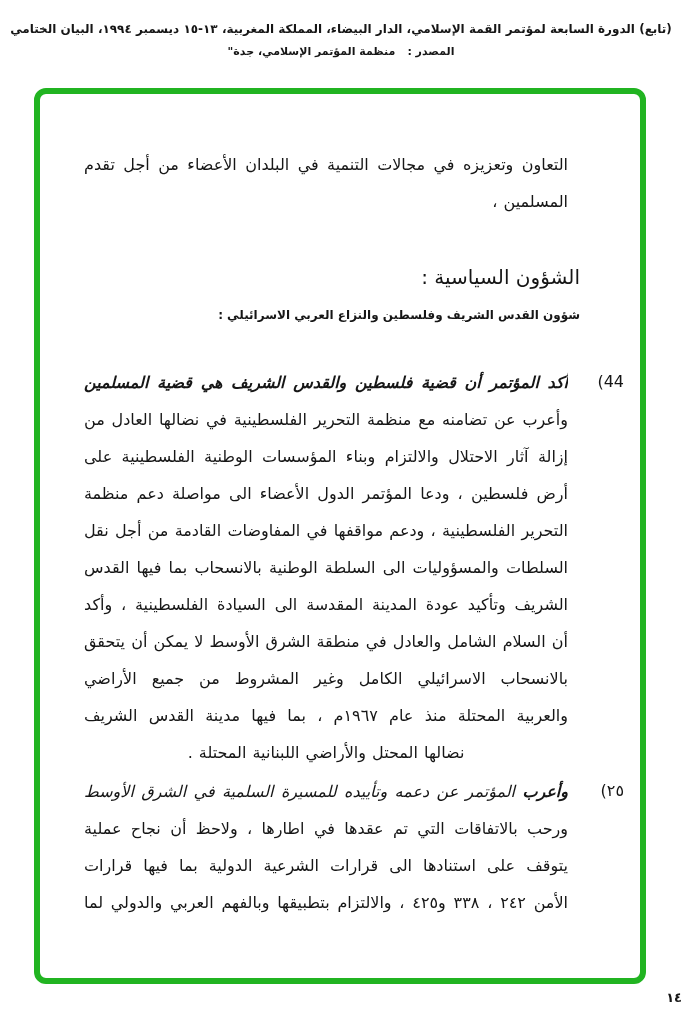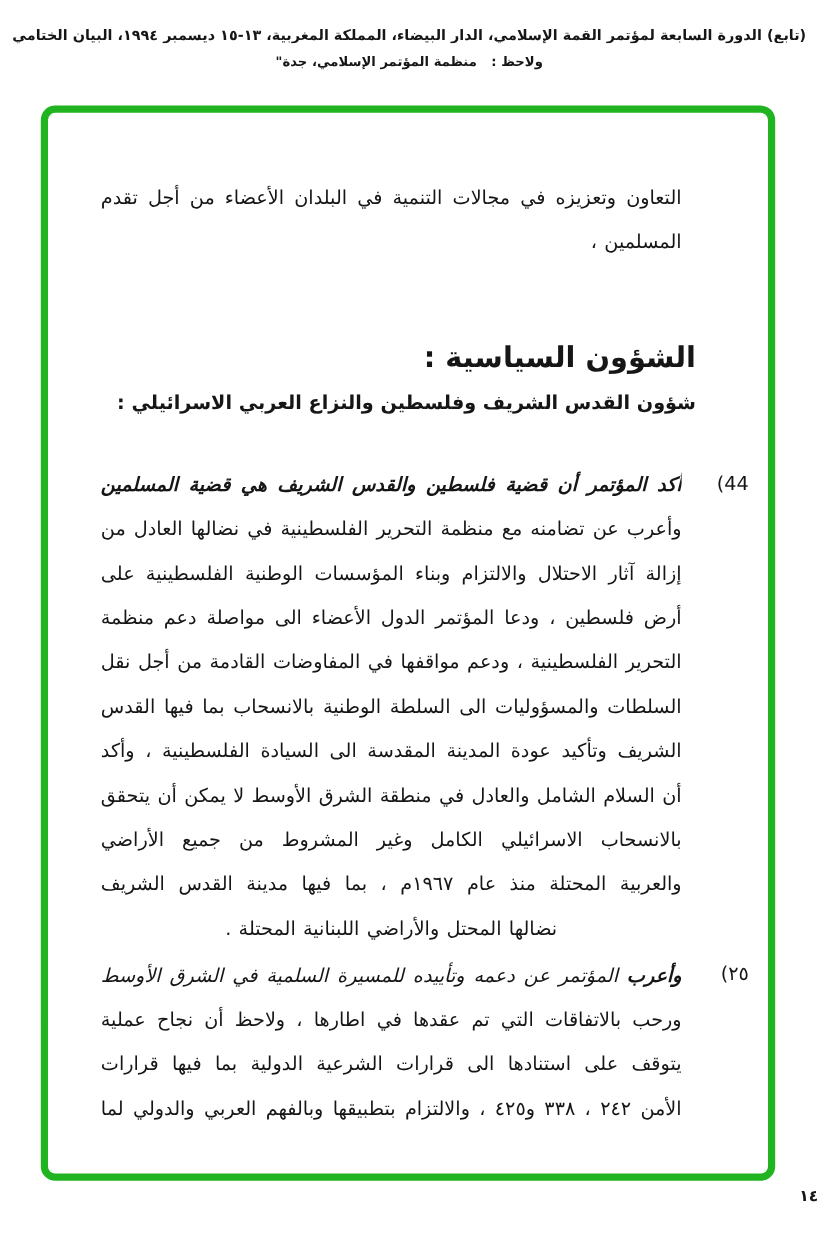--- a/index.html
+++ b/index.html
@@ -35,26 +35,26 @@
     word-spacing: 1px;
   }
   .line.end-right  { text-align: right;  text-align-last: right; }
   .line.end-center { text-align: center; text-align-last: center; }
 
   .em { font-style: italic; }
   .em .lead { font-weight: bold; }
   .em.strong .rest { font-weight: bold; }
 
   .sec-title {
-    margin: 63px -12px 0 0; text-align: right;
-    font-size: 24px; font-weight: bold; line-height: 30px; height: 30px;
+    margin: 42px -12px 0 0; text-align: right;
+    font-size: 20px; font-weight: normal; line-height: 30px; height: 30px;
   }
   .sec-sub {
     margin: 12px -12px 0 0; text-align: right;
-    font-size: 16px; font-weight: bold; line-height: 22px; height: 22px;
+    font-size: 12px; font-weight: bold; line-height: 22px; height: 22px;
   }
 
   .para.intro { margin-top: 0; }
   .para.numbered { position: relative; margin-top: 38px; }
   .para.numbered.follow { margin-top: 2px; }
   .p-num {
     position: absolute; right: -56px; top: 6px;
     font-size: 16px; line-height: 24px; color: var(--ink);
   }
 
@@ -65,21 +65,21 @@
   }
 </style>
 </head>
 <body>
 
 <div class="page">
 
   <header class="doc-header">
     <div class="h1">(تابع) الدورة السابعة لمؤتمر القمة الإسلامي، الدار البيضاء، المملكة المغربية، ١٣-١٥ ديسمبر ١٩٩٤، البيان الختامي</div>
     <div class="h2">
-      <span>ولاحظ :</span><span class="src-val">منظمة المؤتمر الإسلامي، جدة"</span>
+      <span>المصدر :</span><span class="src-val">منظمة المؤتمر الإسلامي، جدة"</span>
     </div>
   </header>
 
   <div class="frame">
     <div class="content">
 
       <div class="para intro">
         <div class="line">التعاون وتعزيزه في مجالات التنمية في البلدان الأعضاء من أجل تقدم الأمة</div>
         <div class="line end-right">المسلمين ،</div>
       </div>

